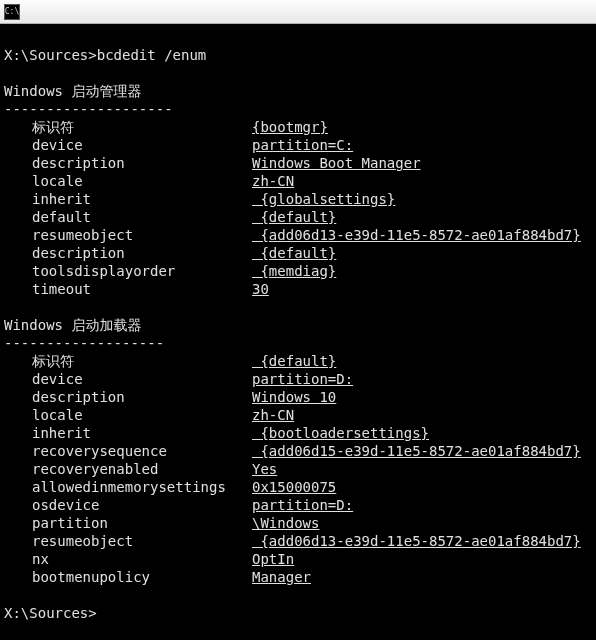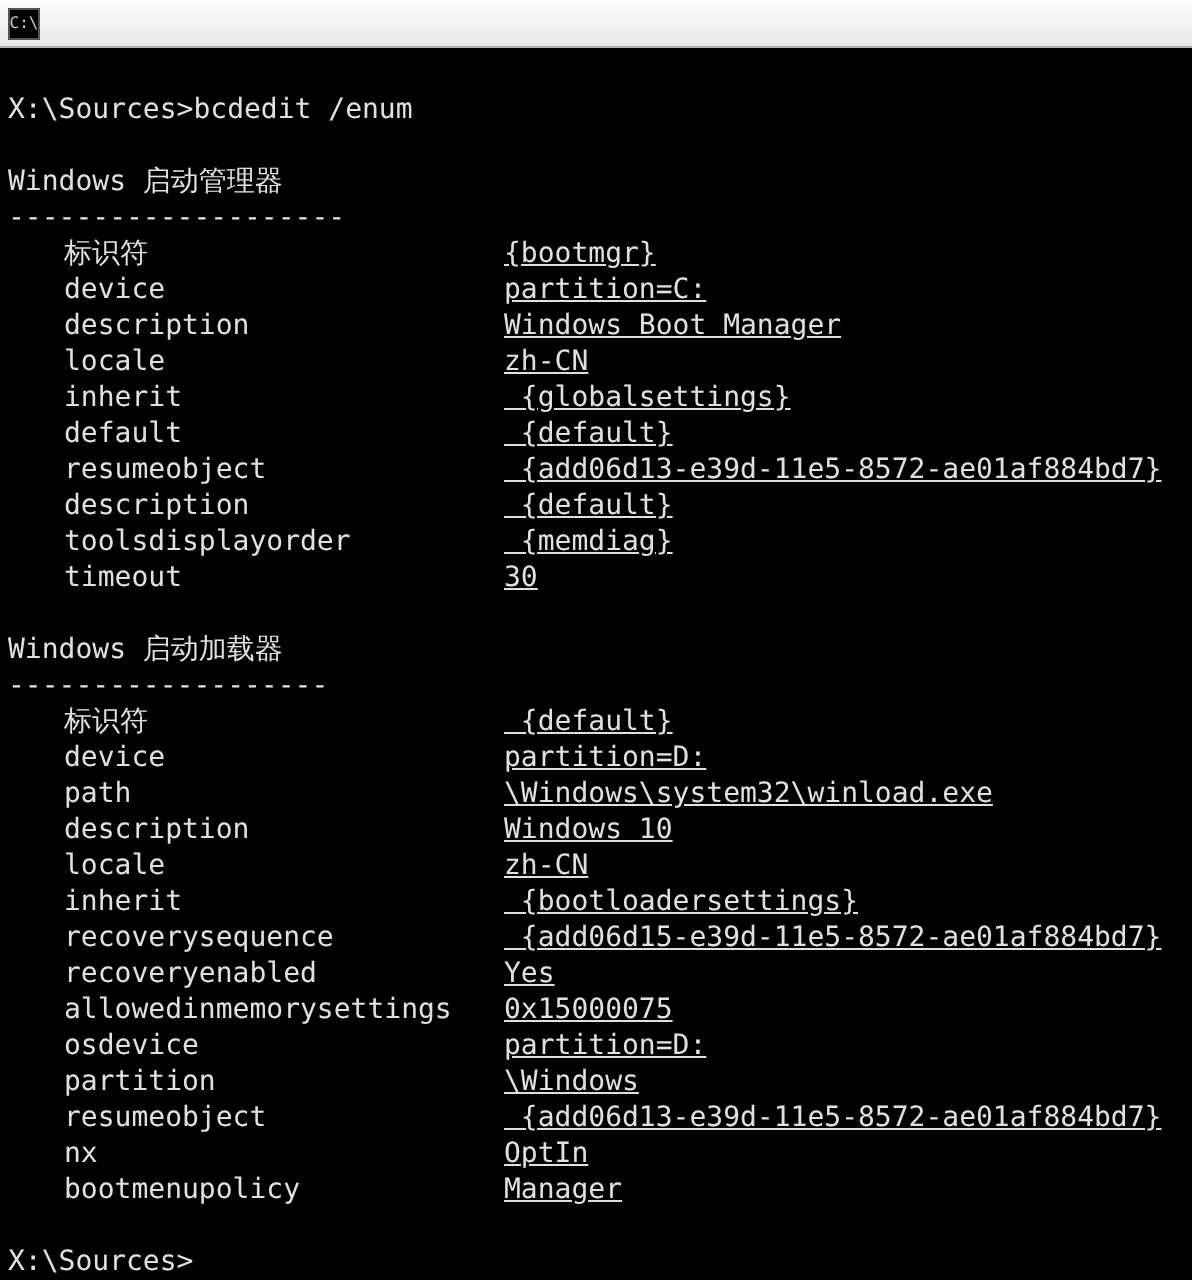--- a/index.html
+++ b/index.html
@@ -111,24 +111,20 @@
   <div id="sec2">
       <div class="row">
         <span class="key">标识符</span>
         <span class="val"> {default}</span>
       </div>
       <div class="row">
         <span class="key">device</span>
         <span class="val">partition=D:</span>
       </div>
       <div class="row">
-        <span class="key">path</span>
-        <span class="val">\Windows\system32\winload.exe</span>
-      </div>
-      <div class="row">
         <span class="key">description</span>
         <span class="val">Windows 10</span>
       </div>
       <div class="row">
         <span class="key">locale</span>
         <span class="val">zh-CN</span>
       </div>
       <div class="row">
         <span class="key">inherit</span>
         <span class="val"> {bootloadersettings}</span>

